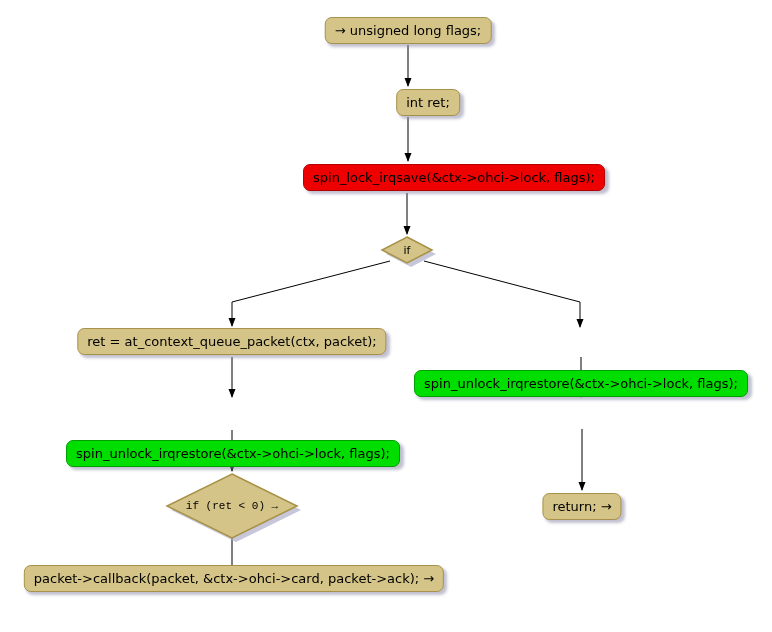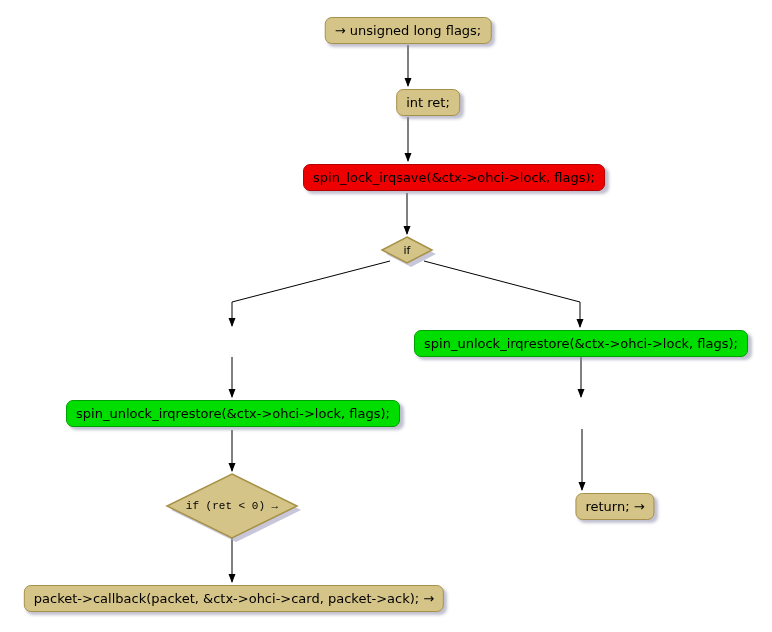--- a/index.html
+++ b/index.html
@@ -36,20 +36,21 @@
     white-space: nowrap;
     box-shadow: 3px 3px 3px rgba(140,140,170,0.55);
   }
   .node.red {
     background: #EE0000;
     border-color: #B40000;
   }
   .node.green {
     background: #00DE00;
     border-color: #009E00;
+    margin-top: 40px;
   }
   .dlabel {
     position: absolute;
     transform: translate(-50%, -50%);
     font-size: 11px;
     color: #000000;
     white-space: nowrap;
   }
   .edge-line {
     fill: none;
@@ -90,27 +91,28 @@
     <polygon class="diamond-shadow" points="236,478 301,510 236,542 171,510"></polygon>
     <polygon points="232,474 297,506 232,538 167,506" stroke-width="1.5" fill="#D5C487" stroke="#A79148"></polygon>
   </svg>
 
   <div class="node" style="left:408px; top:17px;">→ unsigned long flags;</div>
 
   <div class="node" style="left:428px; top:89px;">int ret;</div>
 
   <div class="node red" style="left:406px; top:164px;margin-left:48px;">spin_lock_irqsave(&amp;ctx-&gt;ohci-&gt;lock, flags);</div>
 
+  <div class="node" style="left:232px; top:328px;">ret = at_context_queue_packet(ctx, packet);</div>
 
   <div class="node green" style="left:233px; top:400px;">spin_unlock_irqrestore(&amp;ctx-&gt;ohci-&gt;lock, flags);</div>
 
-  <div class="node" style="left:234px; top:585px;">packet-&gt;callback(packet, &amp;ctx-&gt;ohci-&gt;card, packet-&gt;ack); →</div>
+  <div class="node" style="left:234px; top:565px;">packet-&gt;callback(packet, &amp;ctx-&gt;ohci-&gt;card, packet-&gt;ack); →</div>
 
   <div class="node green" style="left:581px; top:330px;">spin_unlock_irqrestore(&amp;ctx-&gt;ohci-&gt;lock, flags);</div>
 
 
-  <div class="node" style="left:582px; top:493px;margin-left:33px;">return; →</div>
+  <div class="node" style="left:582px; top:493px;">return; →</div>
 
   <div class="dlabel" style="left:407px; top:250px;">if</div>
 
   <div class="dlabel" style="left:232px; top:506px;font-family:Liberation Mono, monospace;">if (ret &lt; 0) →</div>
 
 </div>
 
 </body></html>

